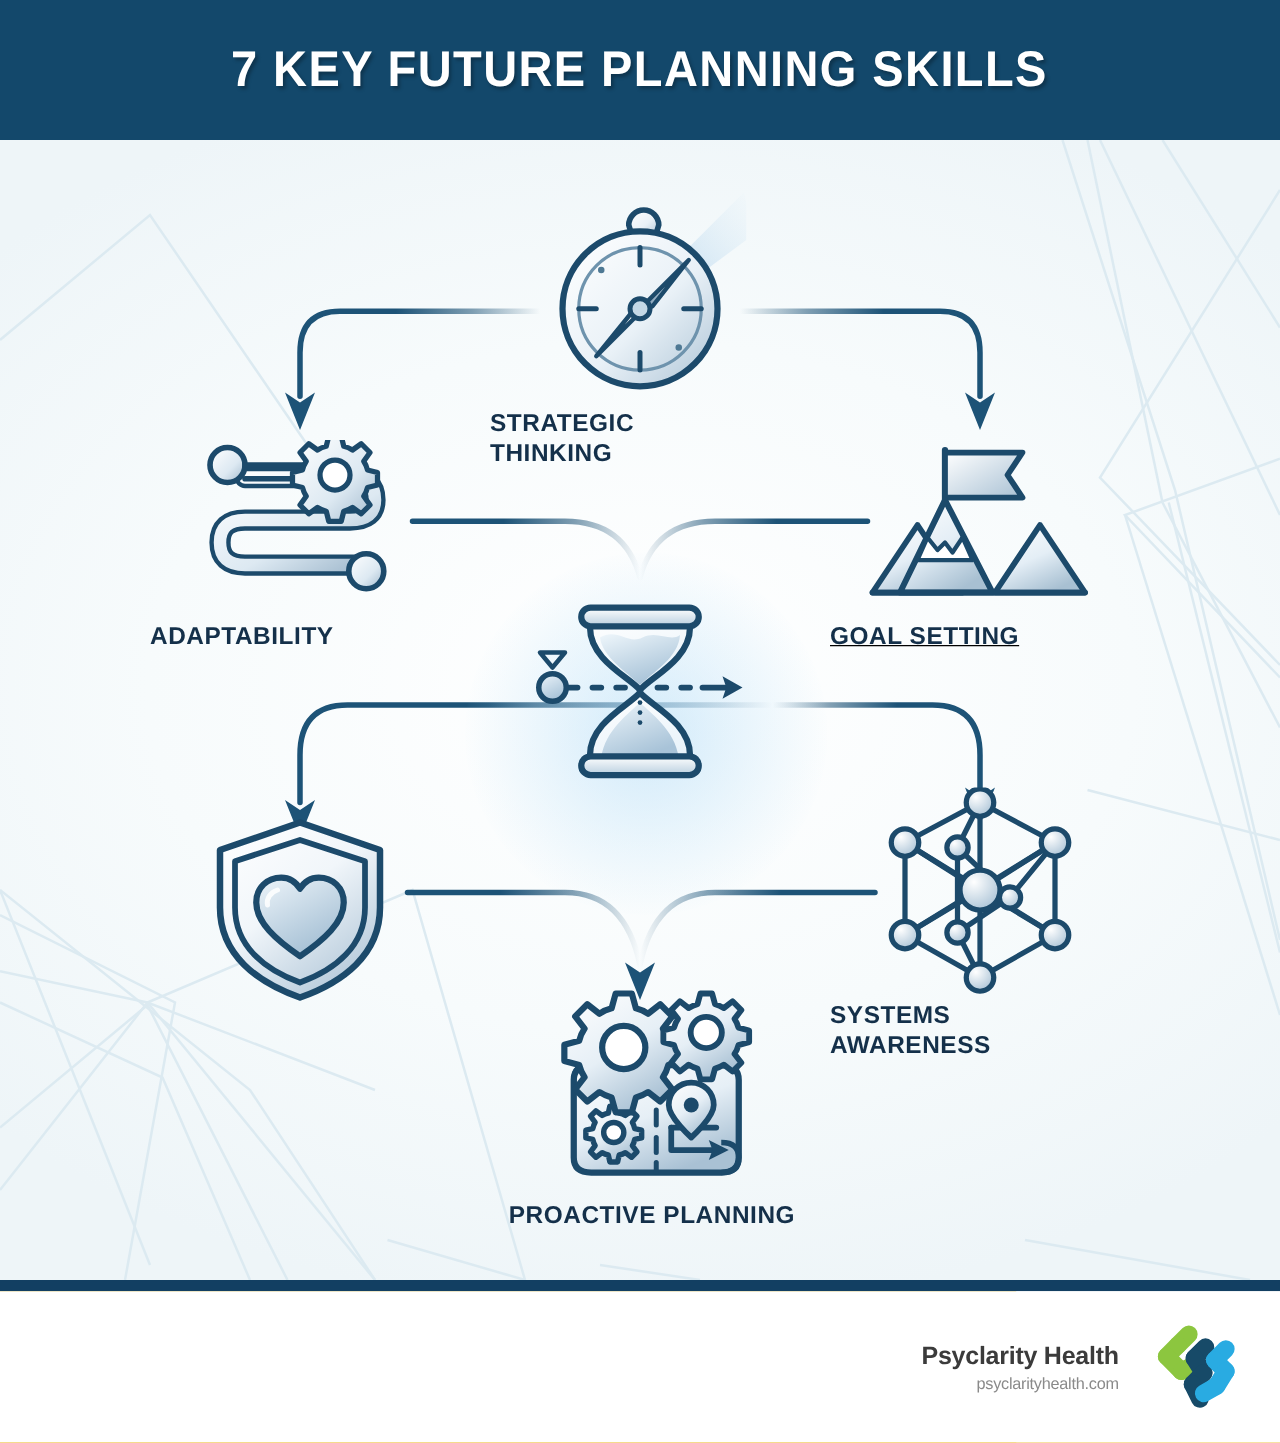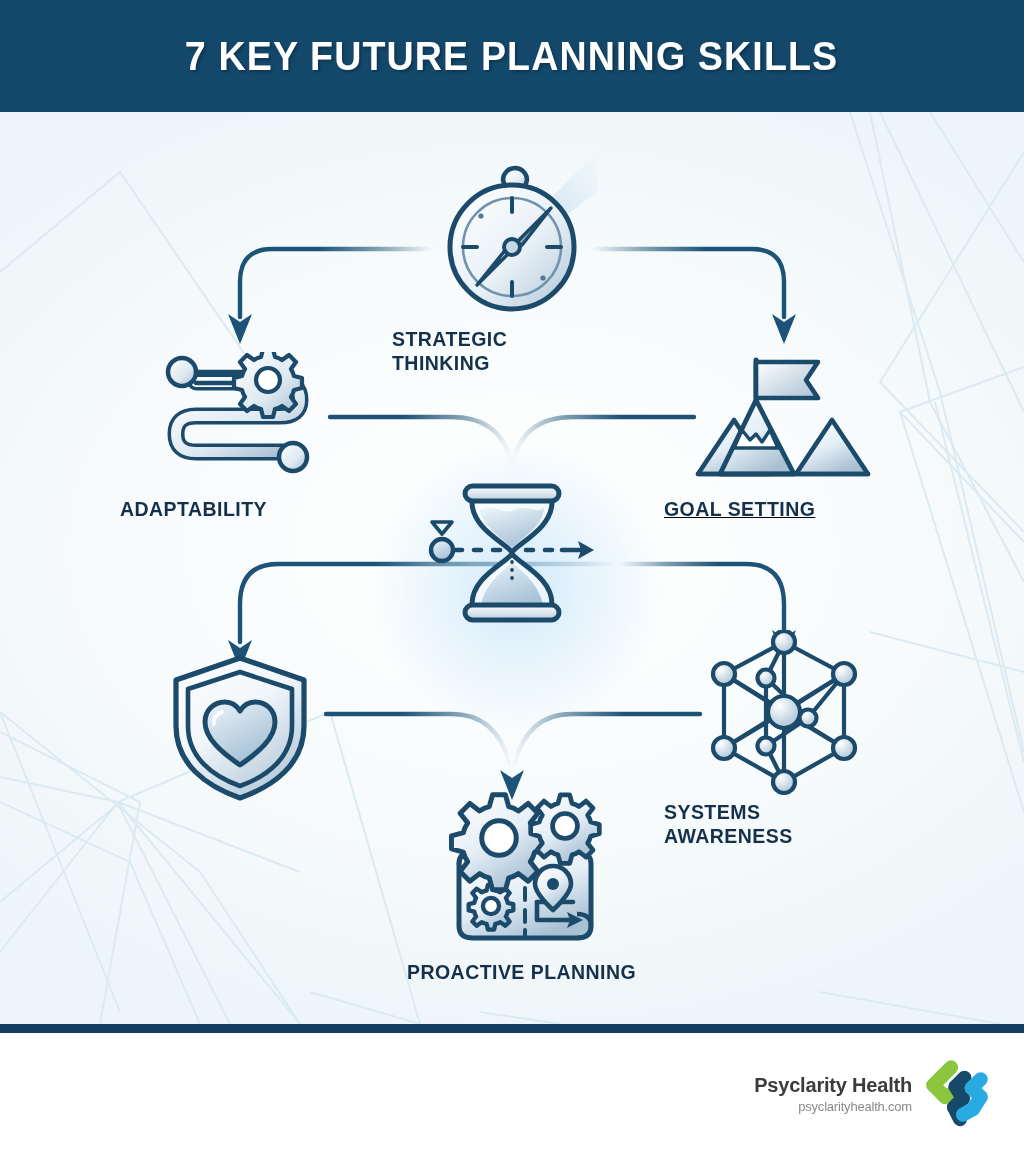--- a/index.html
+++ b/index.html
@@ -40,21 +40,21 @@
   .footer-rule {
     position:absolute; left:0; top:1024px; width:1024px; height:9px;
     background:#123F62;
   }
   .footer {
     position:absolute; left:0; top:1033px; width:1024px; height:121px;
     background:#ffffff;
     display:flex; align-items:center; justify-content:flex-end;
     padding-right:30px;
   }
-  .brand-text { text-align:right; margin-right:8px; }
+  .brand-text { text-align:right; margin-right:25px; }
   .brand-name {
     font-size:20px; font-weight:bold; color:#3b3b3b; letter-spacing:-0.2px;
   }
   .brand-url {
     font-size:13px; color:#8a8a8a; margin-top:2px; letter-spacing:-0.2px;
   }
   .brand-logo { width:74px; height:74px; }
 
   
   .node { position:absolute; text-align:left; }

